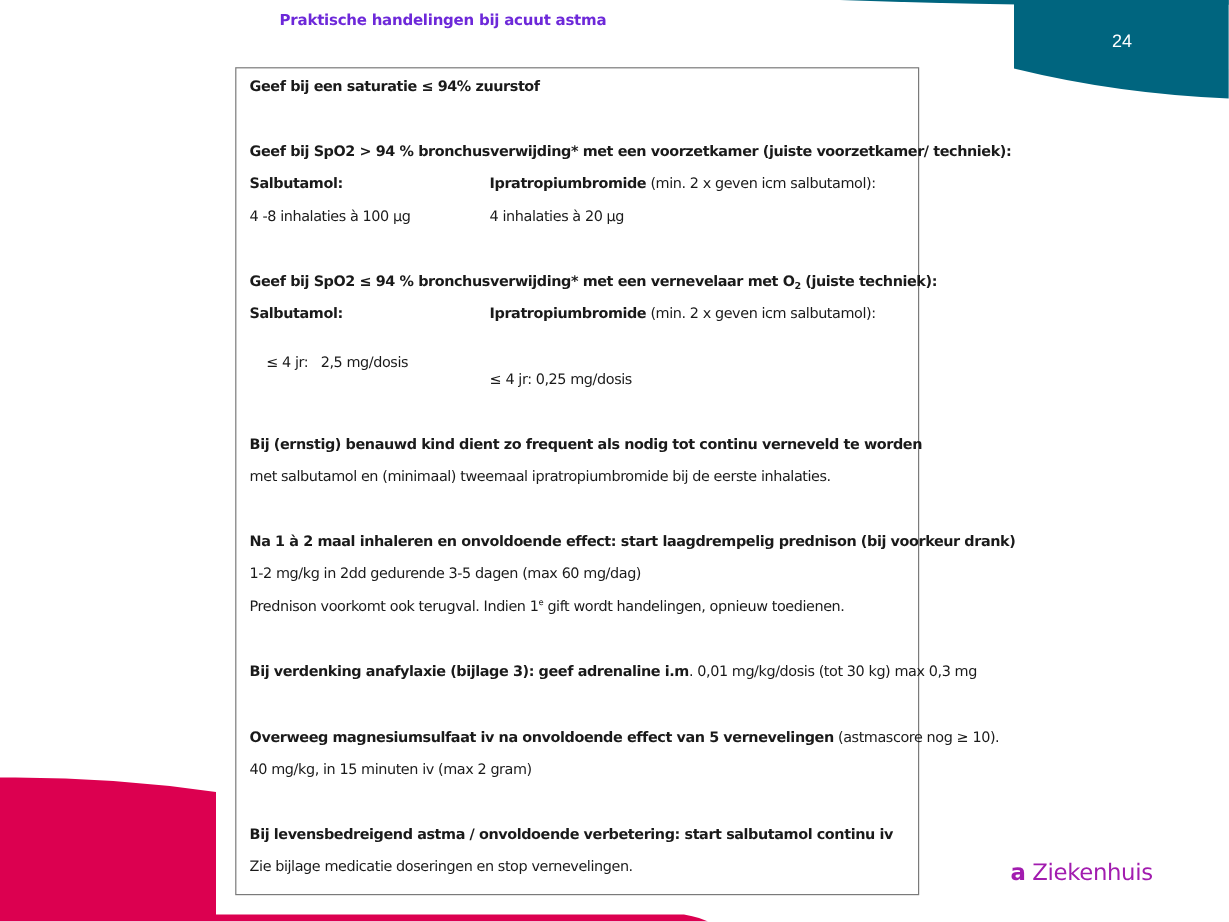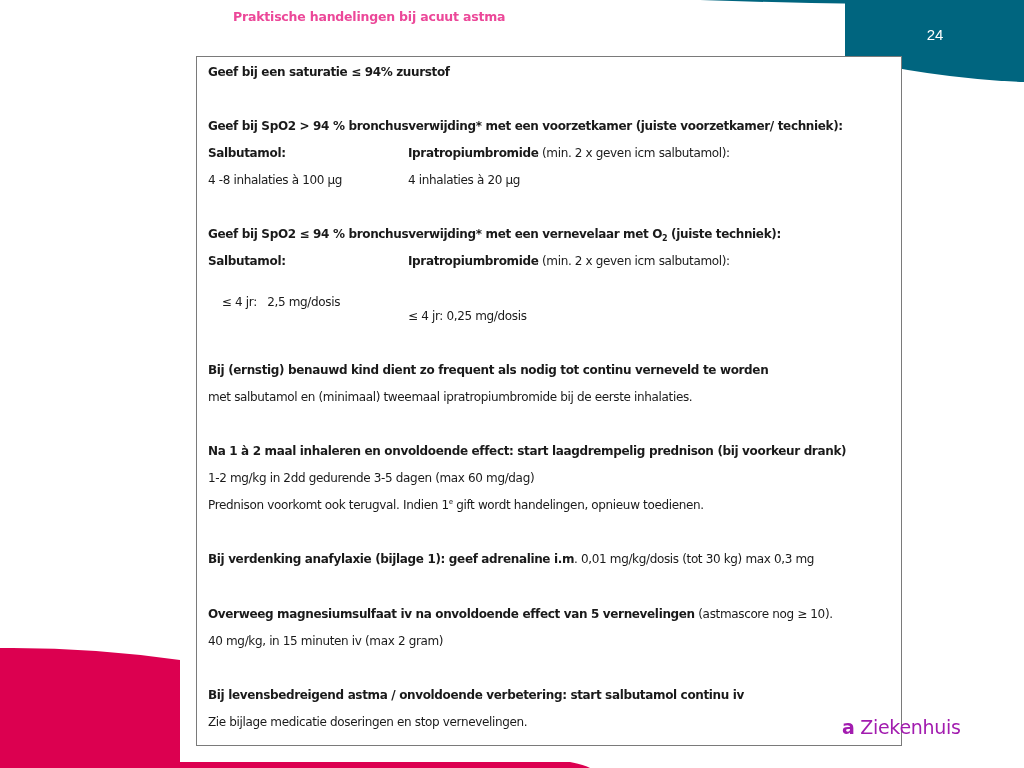--- a/index.html
+++ b/index.html
@@ -8,25 +8,25 @@
       background: #ffffff;
       font-family: "Liberation Sans", sans-serif;
     }
     .deco { position: absolute; left: 0; top: 0; width: 1024px; height: 768px; pointer-events: none; }
     .slide-number {
       position: absolute; left: 905px; top: 26px; width: 60px; text-align: center;
       color: #ffffff; font-size: 15px; font-family: "Liberation Sans", sans-serif;
     }
     .doc-title {
       position: absolute; left: 233px; top: 9px;
-      font-family: "DejaVu Sans", sans-serif; font-weight: bold; font-size: 12.5px; color: #ec4899;
+      font-family: "DejaVu Sans", sans-serif; font-weight: bold; font-size: 12.5px; color: #6d28d9;
       letter-spacing: -0.2px;
     }
     .doc-box {
-      position: absolute; left: 196px; top: 56px; width: 706px; height: 690px;
+      position: absolute; left: 196px; top: 56px; width: 570px; height: 690px;
       border: 1.5px solid #7a7a7a; background: #ffffff; box-sizing: border-box;
     }
     .line {
       position: absolute; left: 11px;
       font-family: "DejaVu Sans", sans-serif; font-size: 12px; color: #1a1a1a;
       white-space: nowrap; letter-spacing: -0.35px;
     }
     .line b { font-weight: bold; }
     .col2 { position: absolute; left: 200px; }
     .sub { font-size: 8px; vertical-align: baseline; position: relative; top: 3px; }
@@ -74,21 +74,21 @@
     <span class="col2">≤ 4 jr: 0,25 mg/dosis</span>
   </div>
 
   <div class="line" style="top:306px"><b>Bij (ernstig) benauwd kind dient zo frequent als nodig tot continu verneveld te worden</b></div>
   <div class="line" style="top:333px">met salbutamol en (minimaal) tweemaal ipratropiumbromide bij de eerste inhalaties.</div>
 
   <div class="line" style="top:387px"><b>Na 1 à 2 maal inhaleren en onvoldoende effect: start laagdrempelig prednison (bij voorkeur drank)</b></div>
   <div class="line" style="top:414px">1-2 mg/kg in 2dd gedurende 3-5 dagen (max 60 mg/dag)</div>
   <div class="line" style="top:441px"><span>Prednison voorkomt ook terugval. Indien 1</span><span class="sup">e</span><span> gift wordt handelingen, opnieuw toedienen.</span></div>
 
-  <div class="line" style="top:495px"><b>Bij verdenking anafylaxie (bijlage 1): geef adrenaline i.m</b><span>. 0,01 mg/kg/dosis (tot 30 kg) max 0,3 mg</span></div>
+  <div class="line" style="top:495px"><b>Bij verdenking anafylaxie (bijlage 3): geef adrenaline i.m</b><span>. 0,01 mg/kg/dosis (tot 30 kg) max 0,3 mg</span></div>
 
   <div class="line" style="top:550px"><b>Overweeg magnesiumsulfaat iv na onvoldoende effect van 5 vernevelingen</b><span> (astmascore nog ≥ 10).</span></div>
   <div class="line" style="top:577px">40 mg/kg, in 15 minuten iv (max 2 gram)</div>
 
   <div class="line" style="top:631px"><b>Bij levensbedreigend astma / onvoldoende verbetering: start salbutamol continu iv</b></div>
   <div class="line" style="top:658px">Zie bijlage medicatie doseringen en stop vernevelingen.</div>
 </div>
 
 <div class="brand"><b>a</b> <span>Ziekenhuis</span></div>
 

